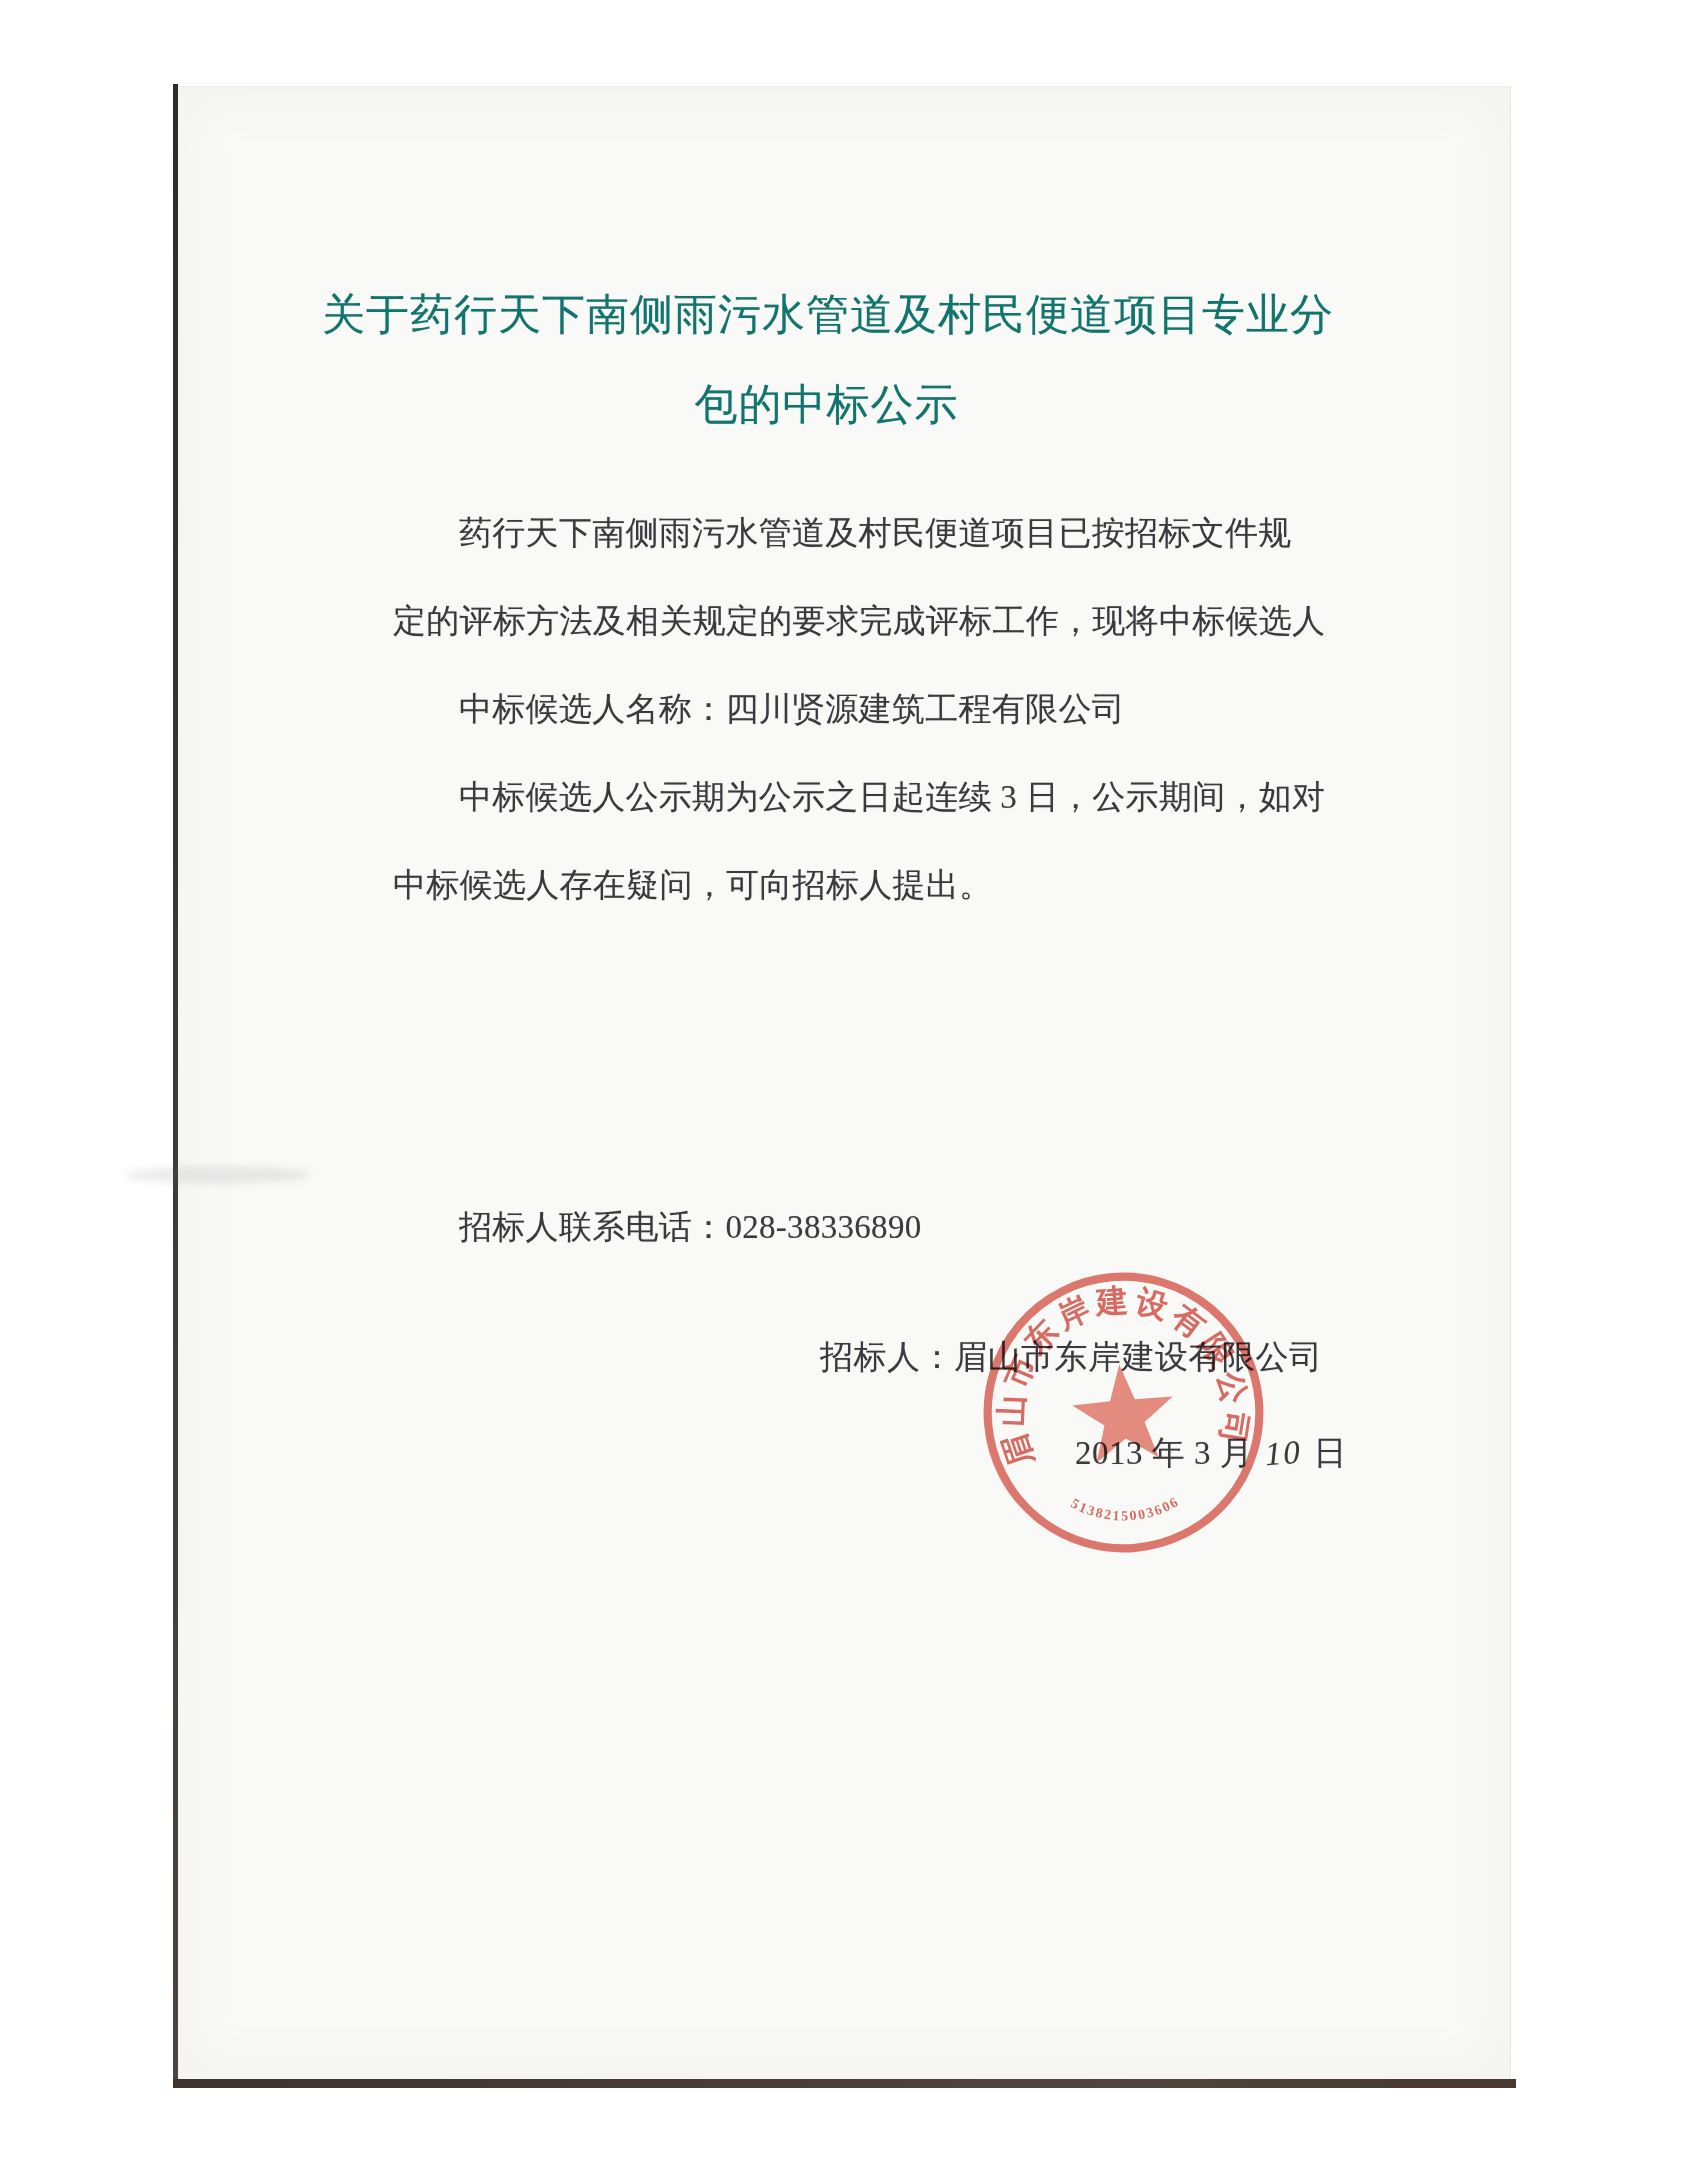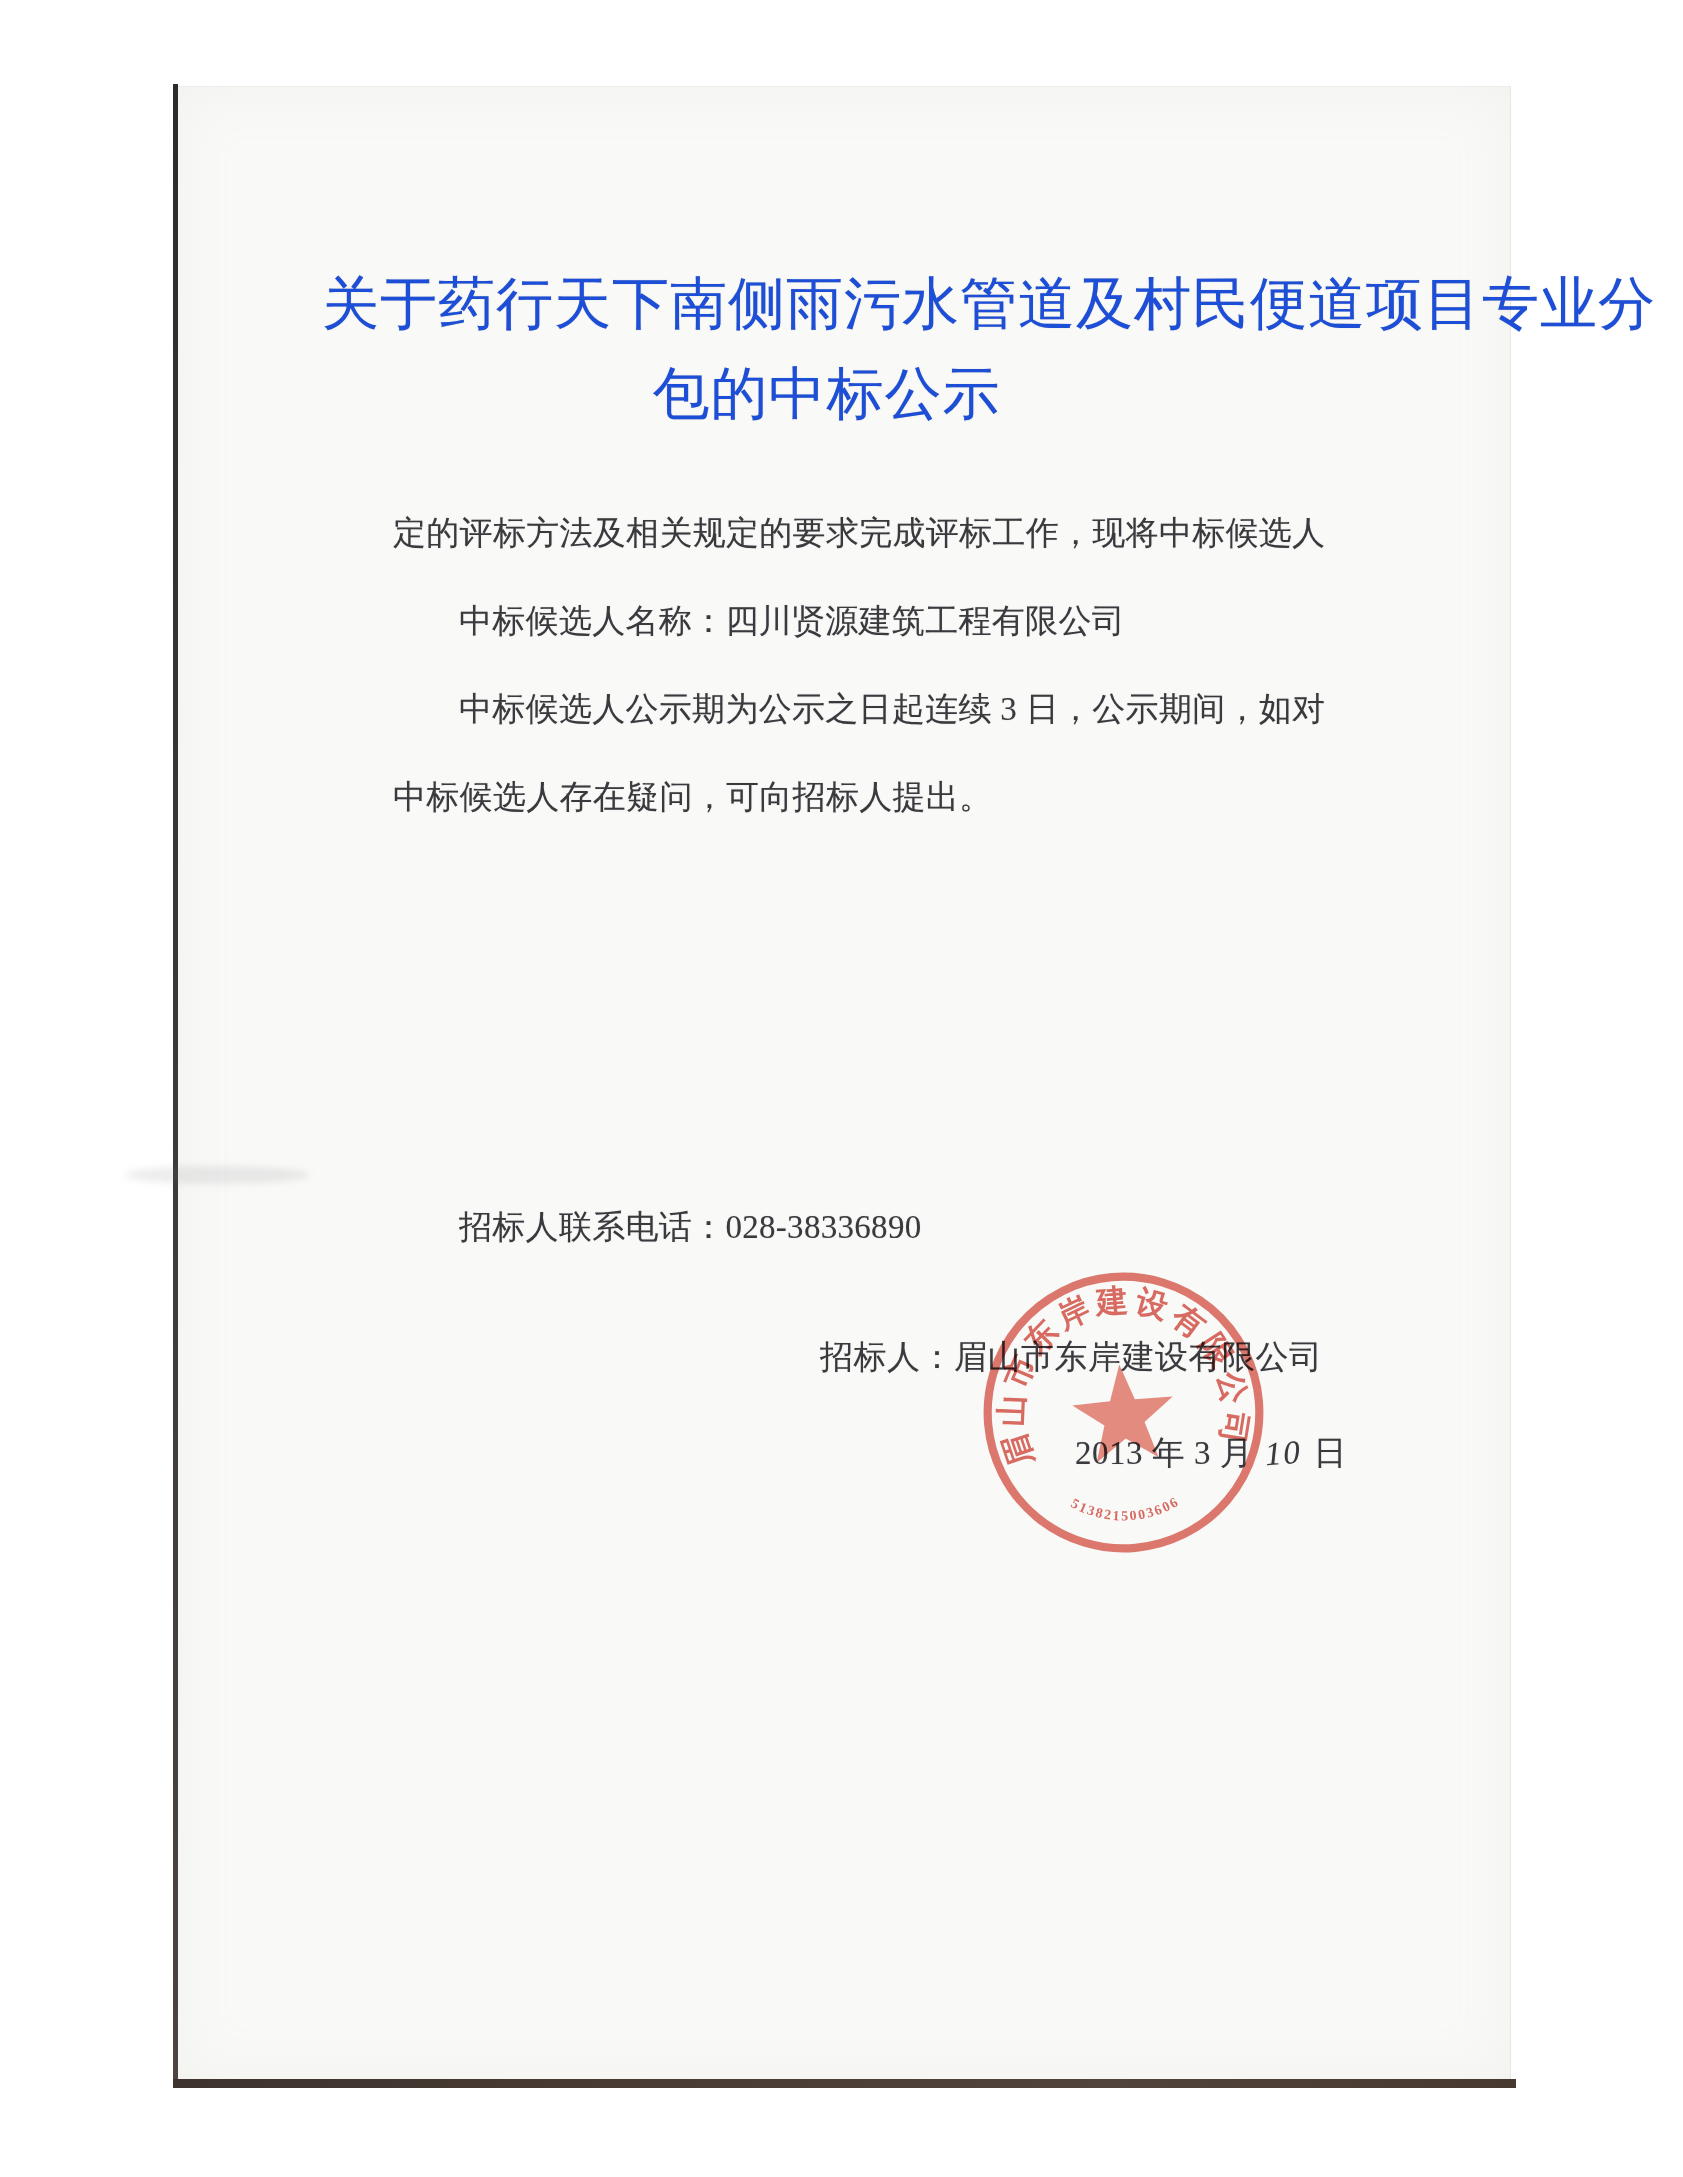--- a/index.html
+++ b/index.html
@@ -29,23 +29,23 @@
     background:linear-gradient(90deg,#3e332d,#51443c 70%,#47392f);
   }
   .smudge{
     position:absolute;left:125px;top:1166px;width:185px;height:17.6px;
     background:rgba(110,110,118,0.12);
     filter:blur(3.9px);
     border-radius:50%;
   }
   
   .title-block{
-    position:absolute;left:146px;top:173px;width:1009px;
-    font-size:57px;line-height:90px;letter-spacing:1px;
-    color:#1d4ed8;
+    position:absolute;left:146px;top:184px;width:1009px;
+    font-size:43px;line-height:90px;letter-spacing:1px;
+    color:#0f766e;
     text-shadow:0 0 1px rgba(60,60,70,0.35);
   }
   .title-line1{white-space:nowrap;}
   .title-line2{text-align:center;}
   .body-block{
     position:absolute;left:217px;top:403px;width:938px;
     font-size:33px;line-height:88px;letter-spacing:0.3px;
     text-shadow:0 0 1px rgba(60,60,70,0.3);
   }
   .body-line{white-space:nowrap;}
@@ -94,20 +94,21 @@
   <div class="smudge"></div>
 
   <div style="position:absolute;left:176px;top:86px;width:1334px;height:1995px;">
 
     <div class="title-block">
       <div class="title-line1">关于药行天下南侧雨污水管道及村民便道项目专业分</div>
       <div class="title-line2">包的中标公示</div>
     </div>
 
     <div class="body-block">
+      <div class="body-line indent">药行天下南侧雨污水管道及村民便道项目已按招标文件规</div>
       <div class="body-line">定的评标方法及相关规定的要求完成评标工作，现将中标候选人</div>
       <div class="body-line indent">中标候选人名称：四川贤源建筑工程有限公司</div>
       <div class="body-line indent">中标候选人公示期为公示之日起连续 3 日，公示期间，如对</div>
       <div class="body-line">中标候选人存在疑问，可向招标人提出。</div>
     </div>
 
     <div class="contact-block">招标人联系电话：028-38336890</div>
 
     <div class="signature-block">招标人：眉山市东岸建设有限公司</div>
 

